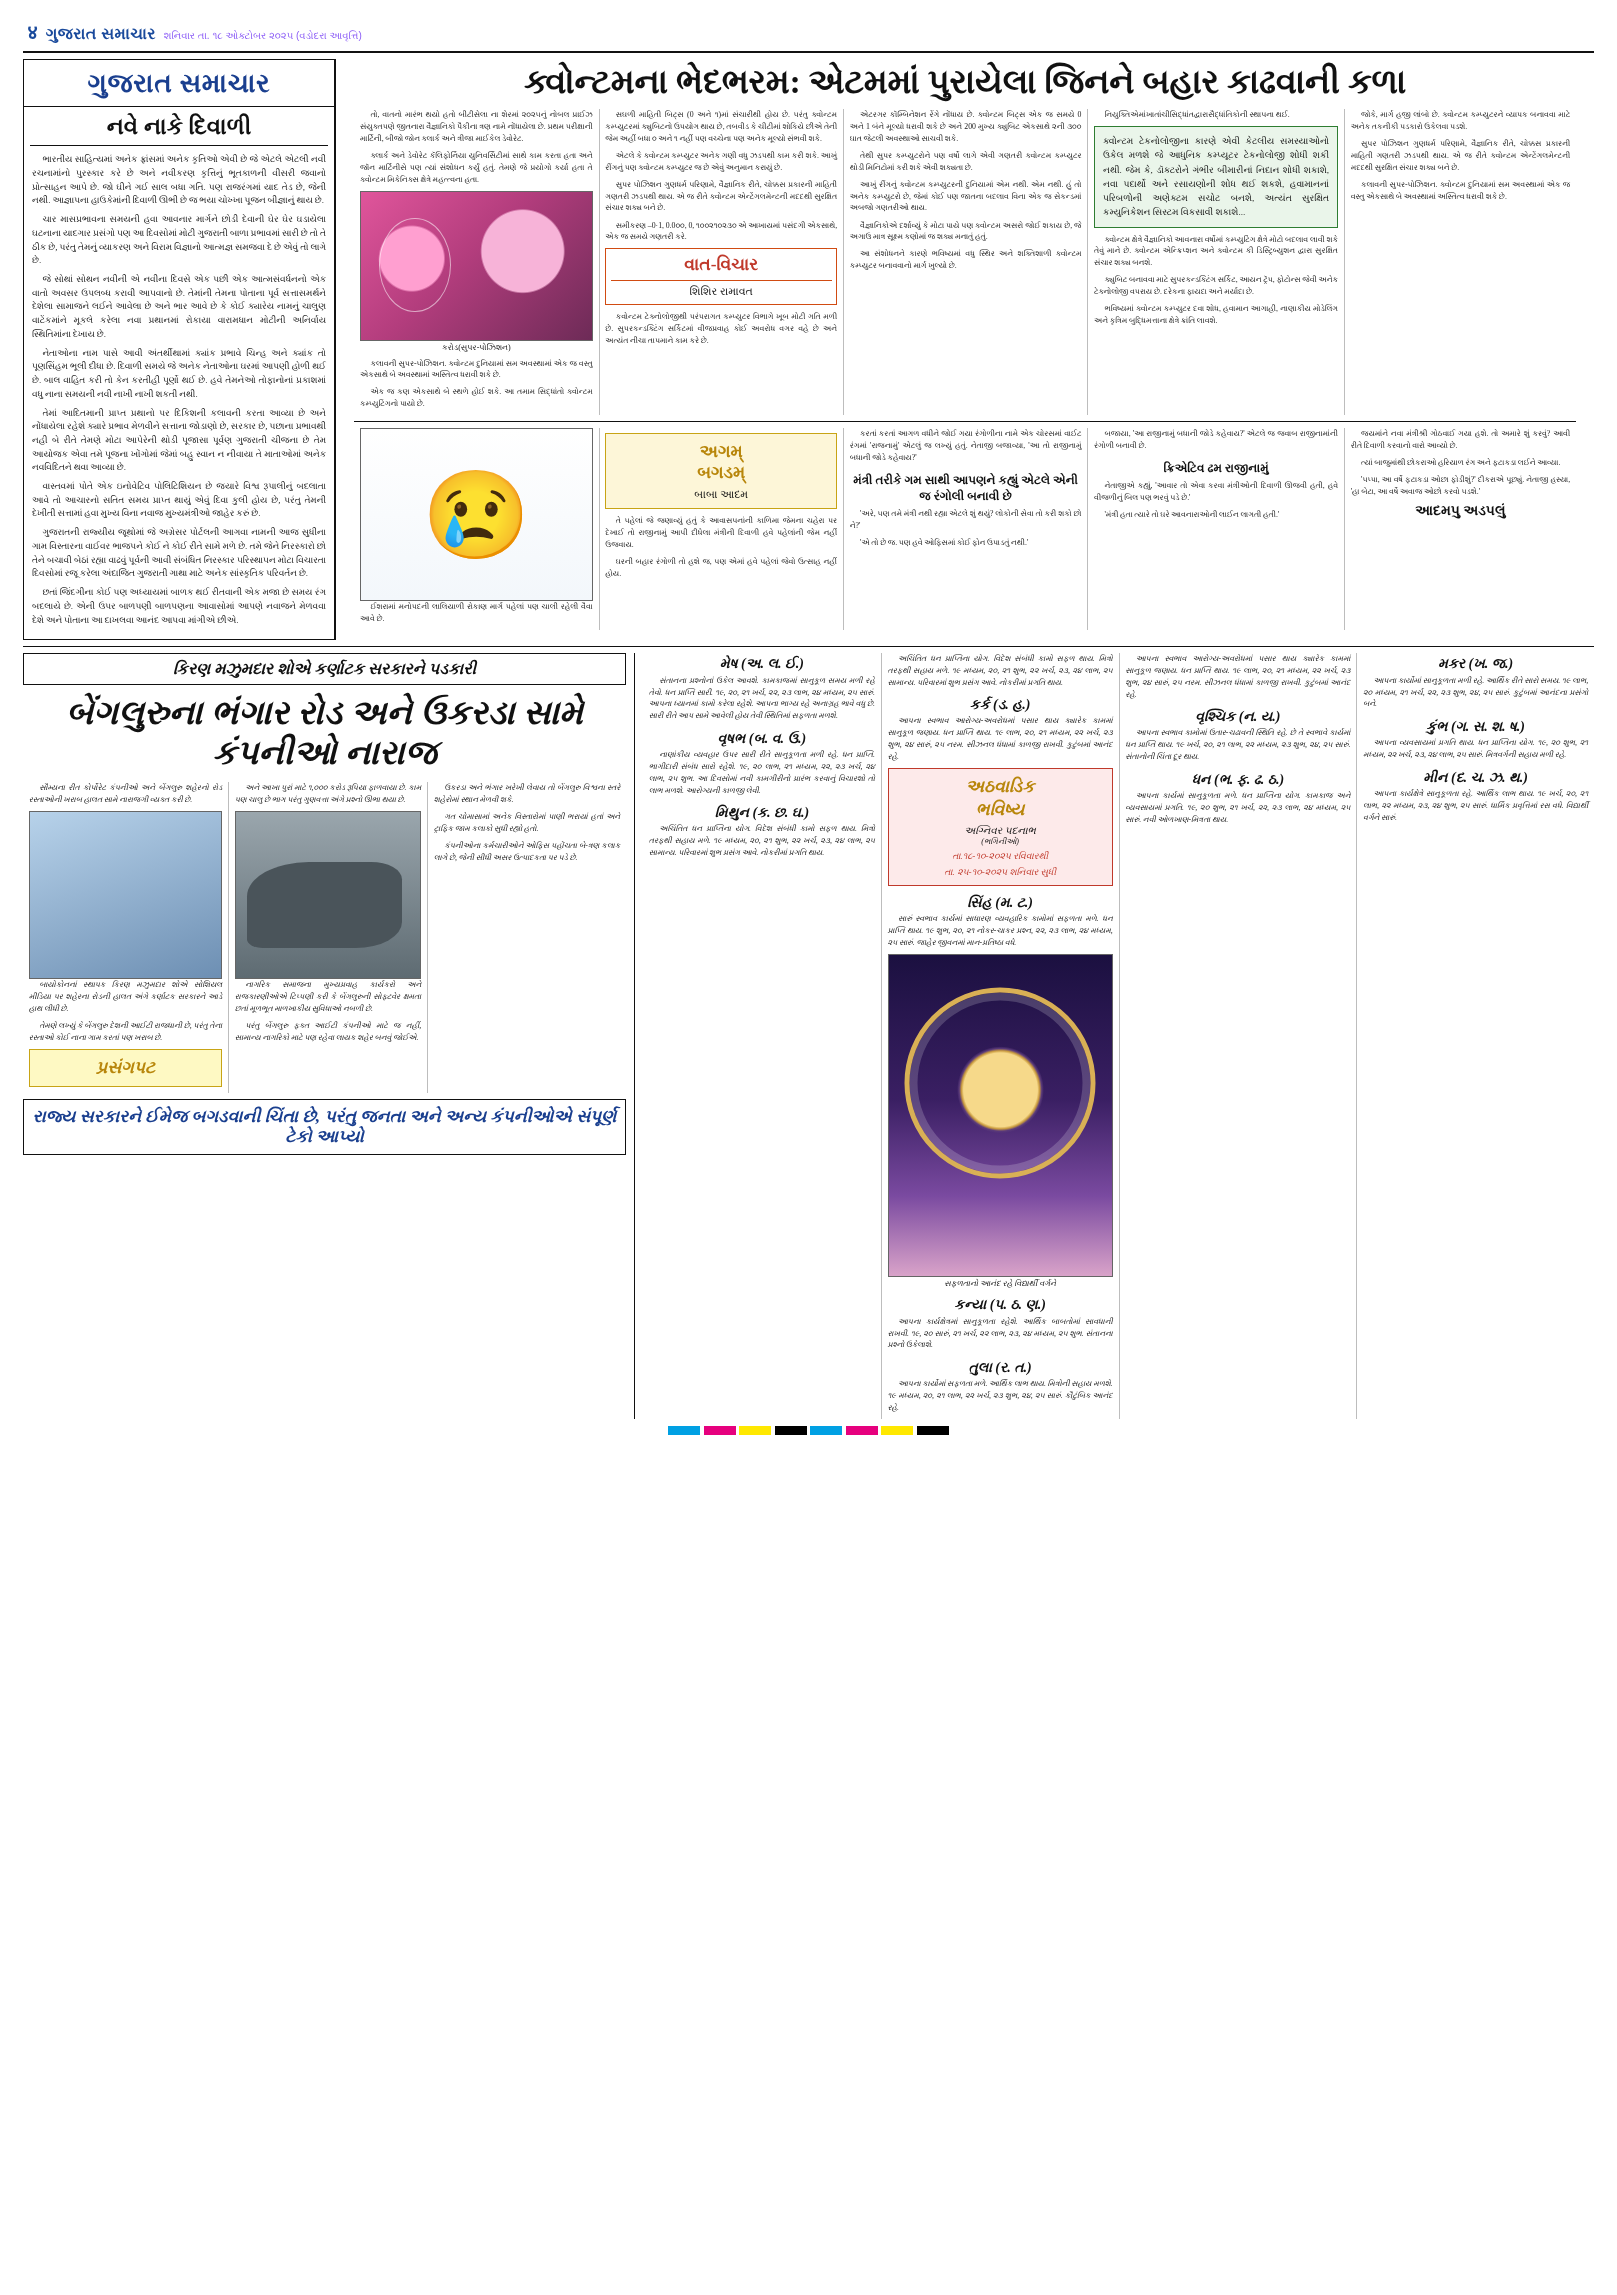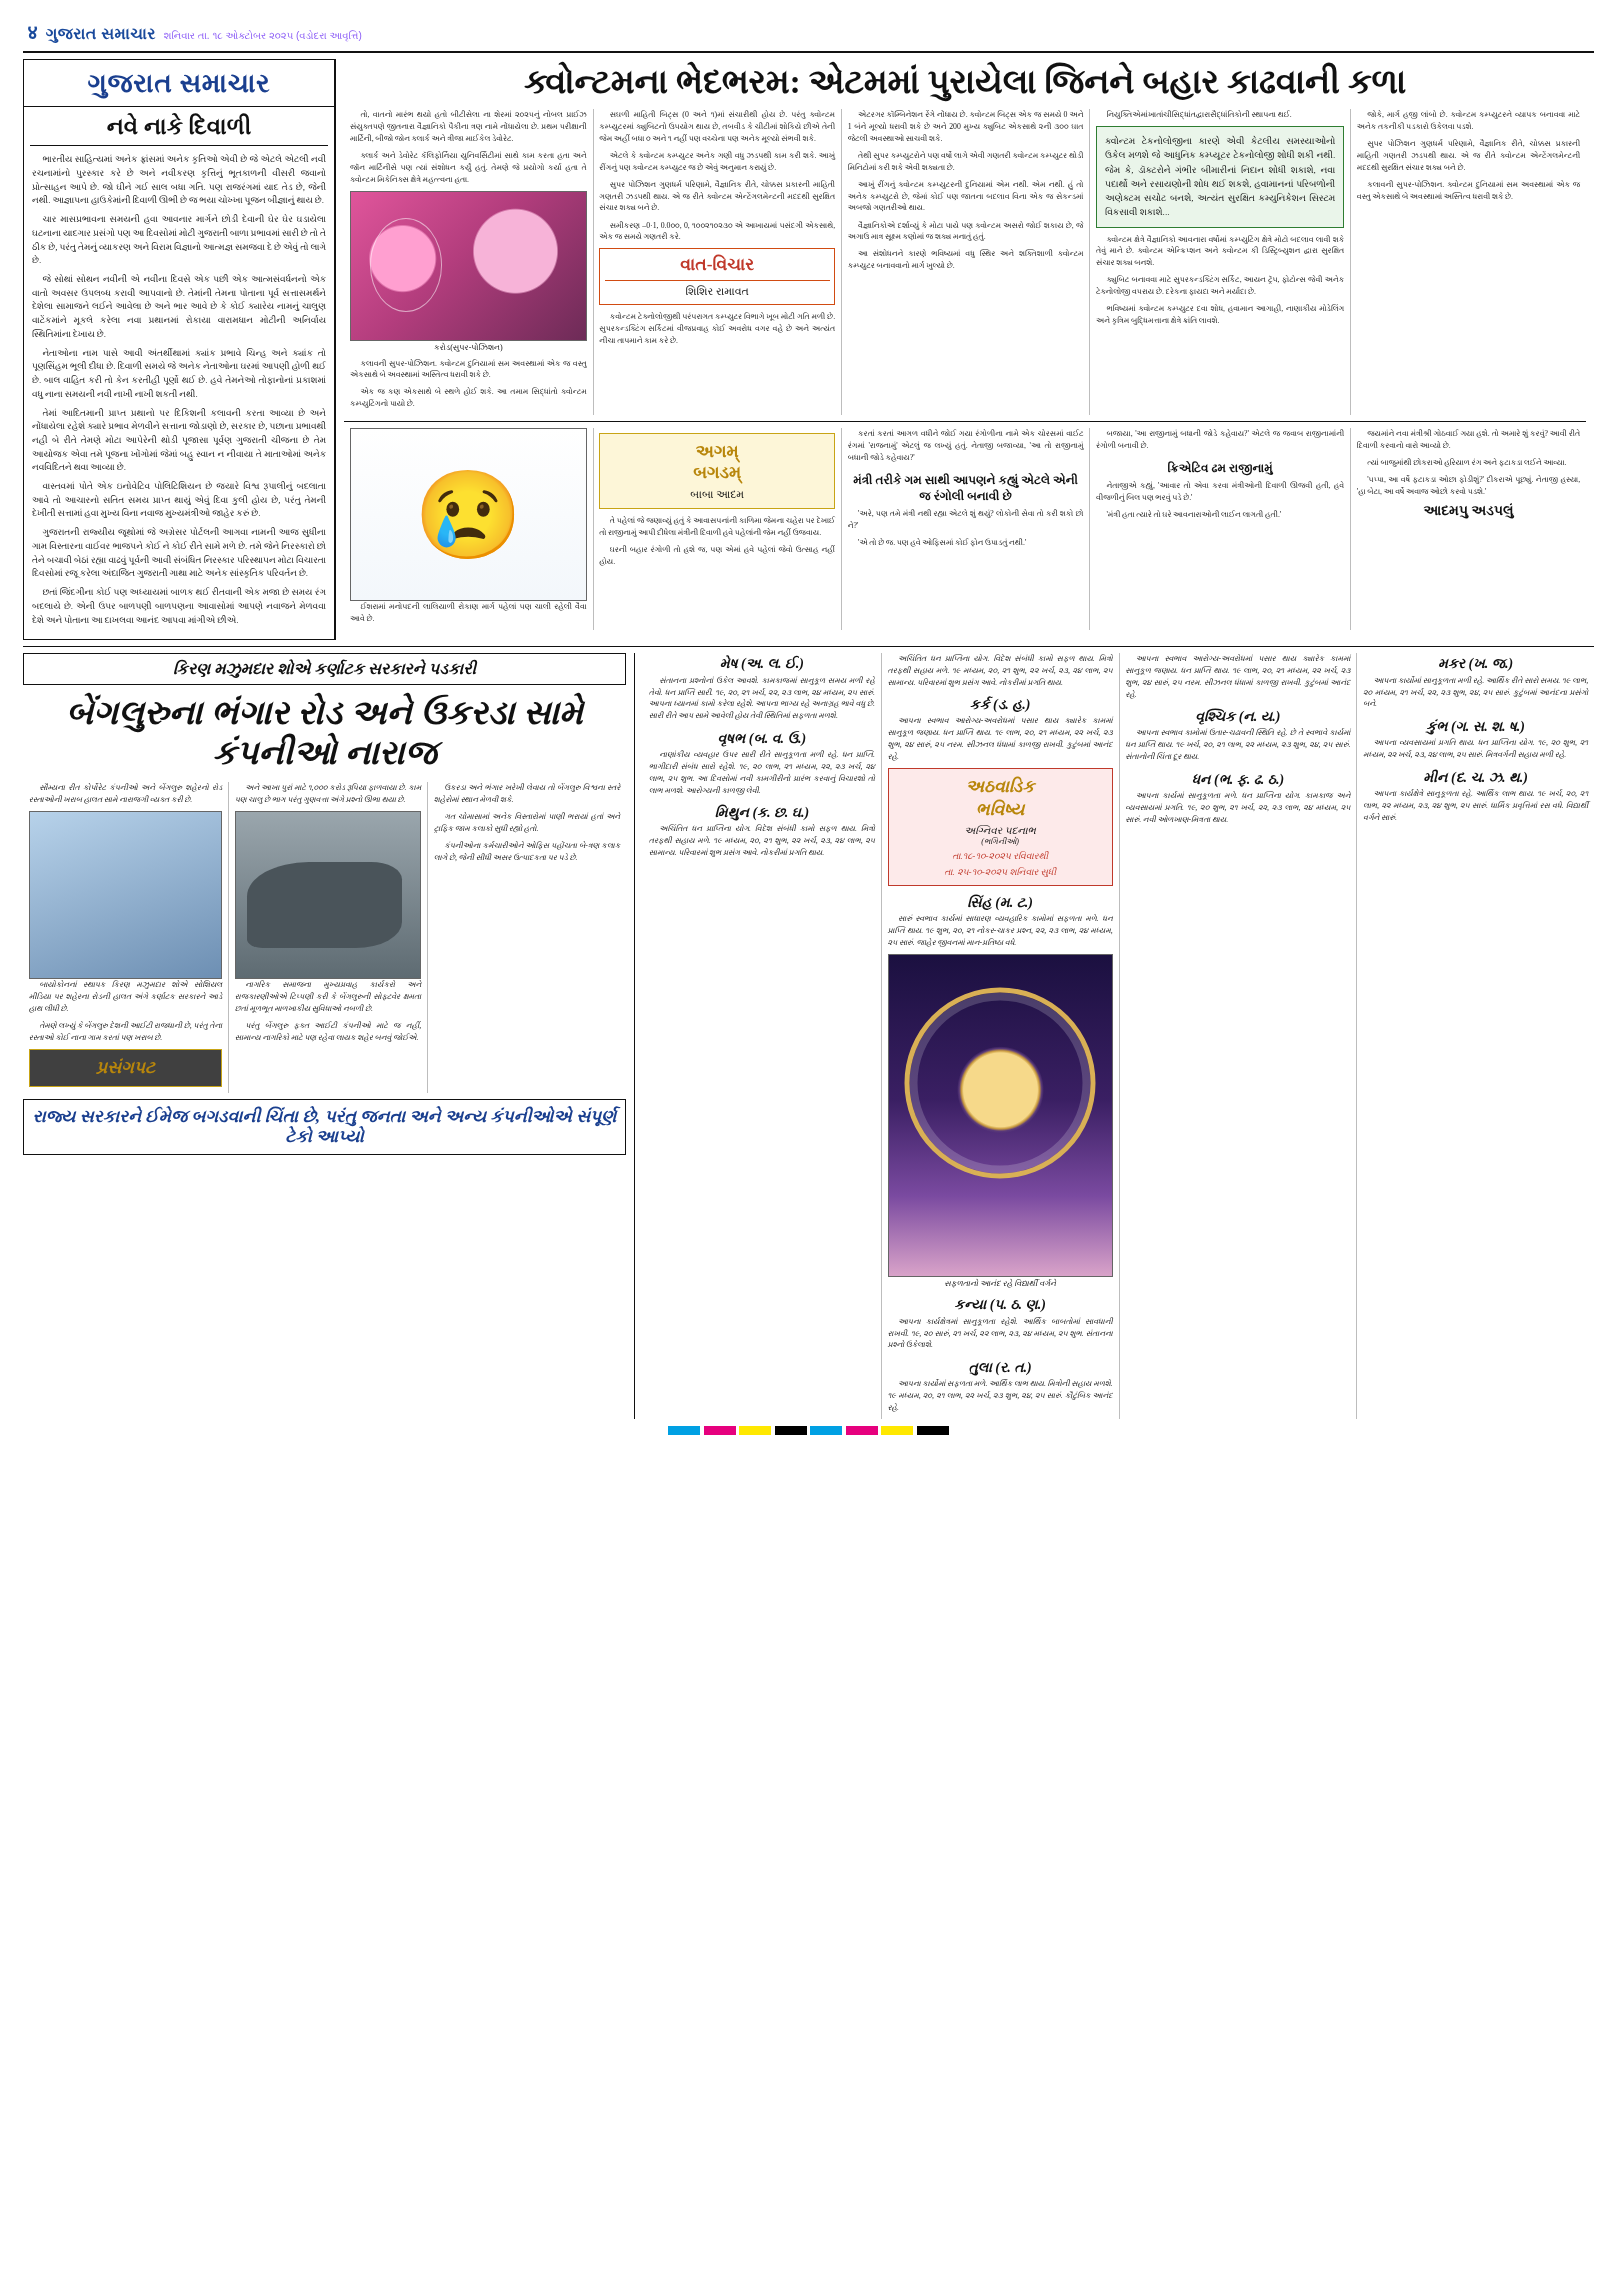--- a/index.html
+++ b/index.html
@@ -25,21 +25,21 @@
     border-bottom: 0px;
   }
   .folio .pnum { font-size: 19.6px; font-weight: bold; color:#1a4a9c; }
   .folio .paper { font-size: 16px; font-weight: bold; color:#1a4a9c; letter-spacing:0.3px;}
   .folio .dateline { font-size: 10px; color:#8b5cf6; }
 
   .rule { height:1.7px; background:#111; margin:0 0 5.8px 0; }
 
   
   .top-area { display:flex; gap:0; align-items:stretch; }
-  .col { padding: 0 8px; }
+  .col { padding: 0 18px; }
   .vline { width:1.2px; background:#111; flex:0 0 1.2px; }
   .hline { height:1.2px; background:#111; margin:5.8px 0; }
 
   
   .masthead-col { width: 312px; flex:0 0 312px; border:1.7px solid #111; padding:0; }
   .masthead {
     border-bottom:1.2px solid #111;
     text-align:center; padding:8px 5.8px 7px 5.8px;
   }
   .masthead .logo {
@@ -139,21 +139,21 @@
   }
   .huge-head {
     font-size:34px; font-weight:bold; text-align:center; line-height:1.2;
     font-family:"Liberation Serif", serif; padding:2.3px 0 8px 0;
   }
   .bottom-strap {
     border:1.2px solid #111; text-align:center; font-size:17.3px; font-weight:bold;
     font-family:"Liberation Serif", serif; padding:7px 4.6px; margin-top:5.8px; color:#1a3f8f;
   }
   .prasang {
-    border:1.7px solid #c8a415; background:#404040; text-align:center;
+    border:1.7px solid #c8a415; background:#fef9c3; text-align:center;
     font-size:17.3px; font-weight:bold; color:#b8860b;
     font-family:"Liberation Serif", serif; padding:8px 3.5px; margin:5.8px 0;
   }
 
   .rashi-head {
     font-size:14px; font-weight:bold; text-align:center;
     font-family:"Liberation Serif", serif; padding:3.5px 0 2.3px 0;
   }
   .astro-box {
     border:1.7px solid #c0392b; background:#fdeaea; text-align:center; padding:7px 4.6px; margin:3.5px 0 5.8px 0;

